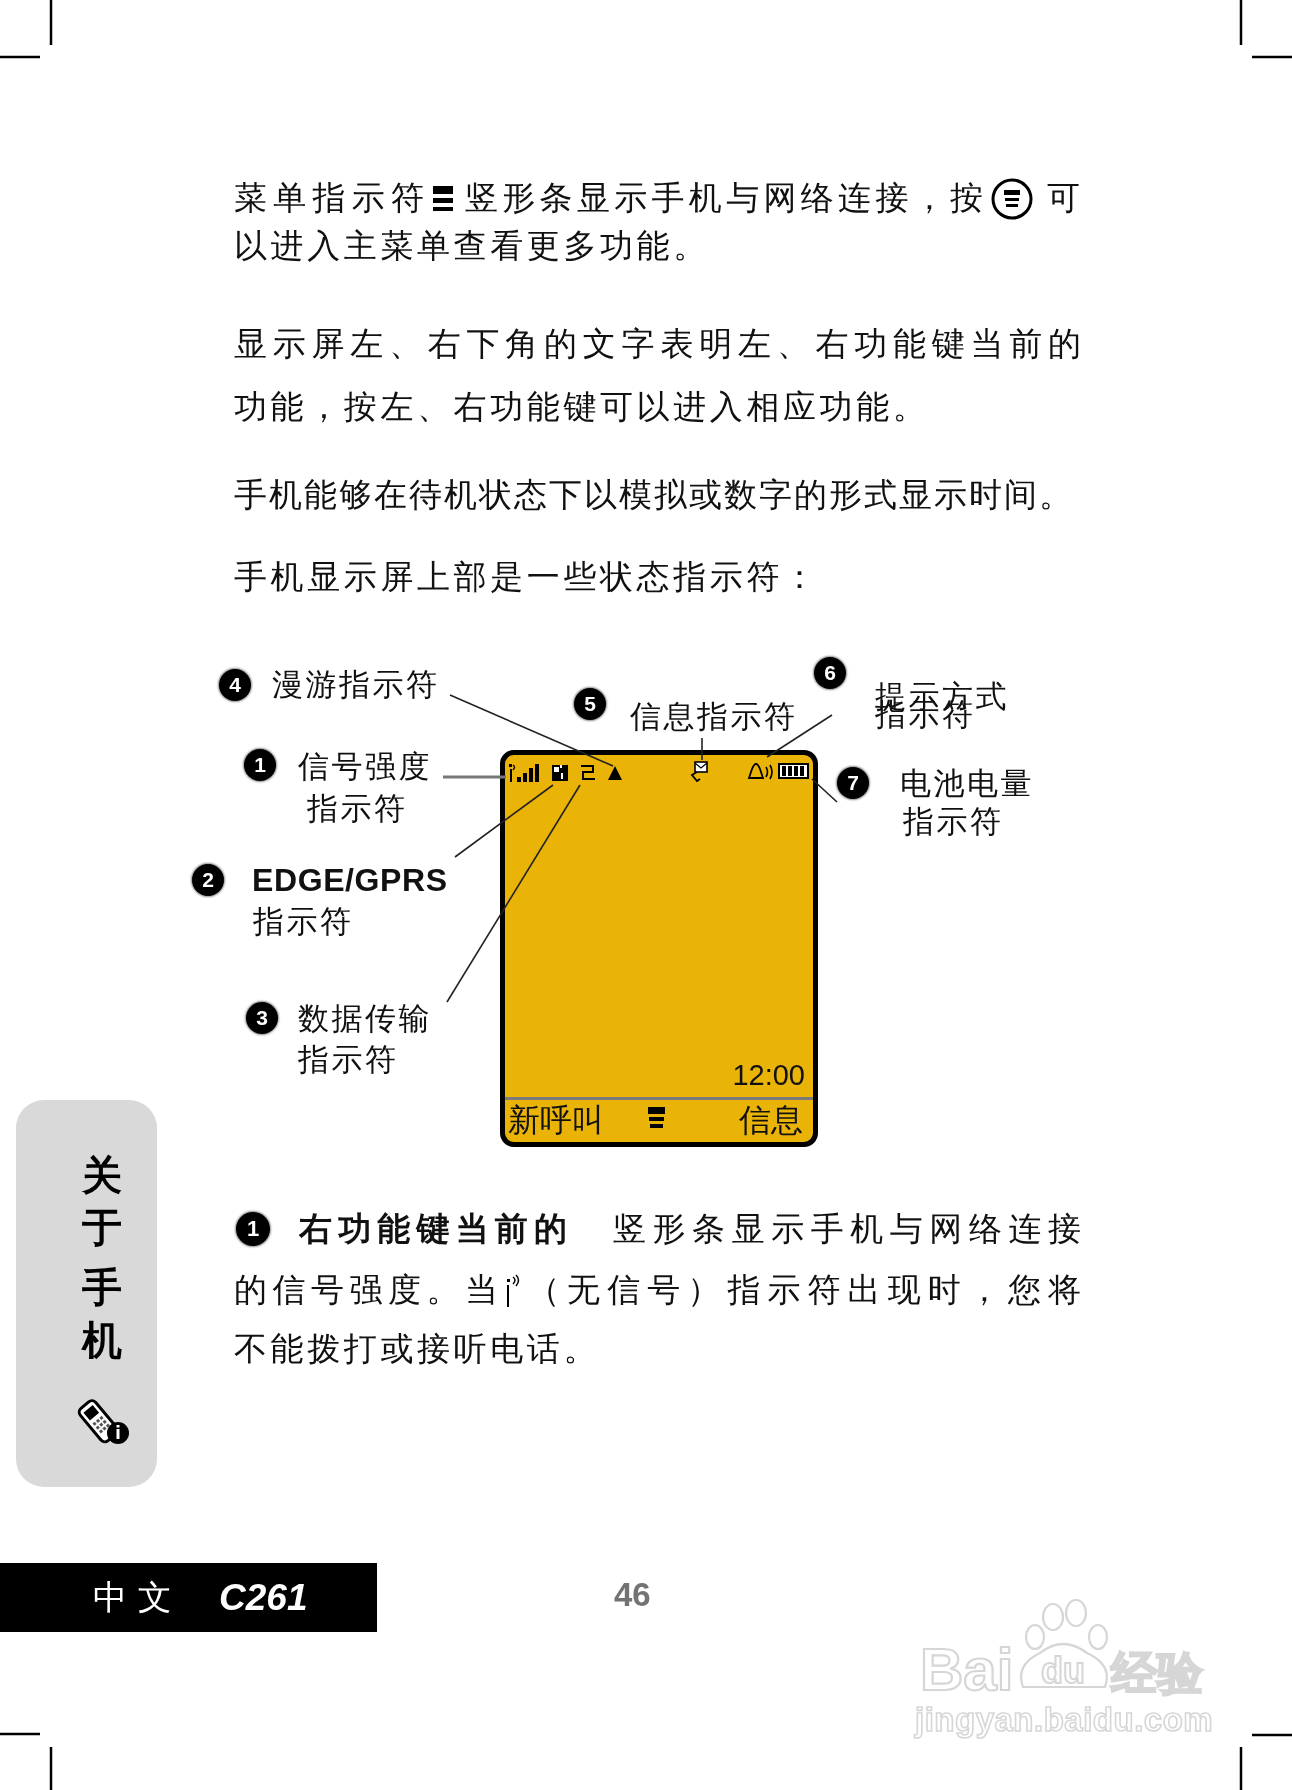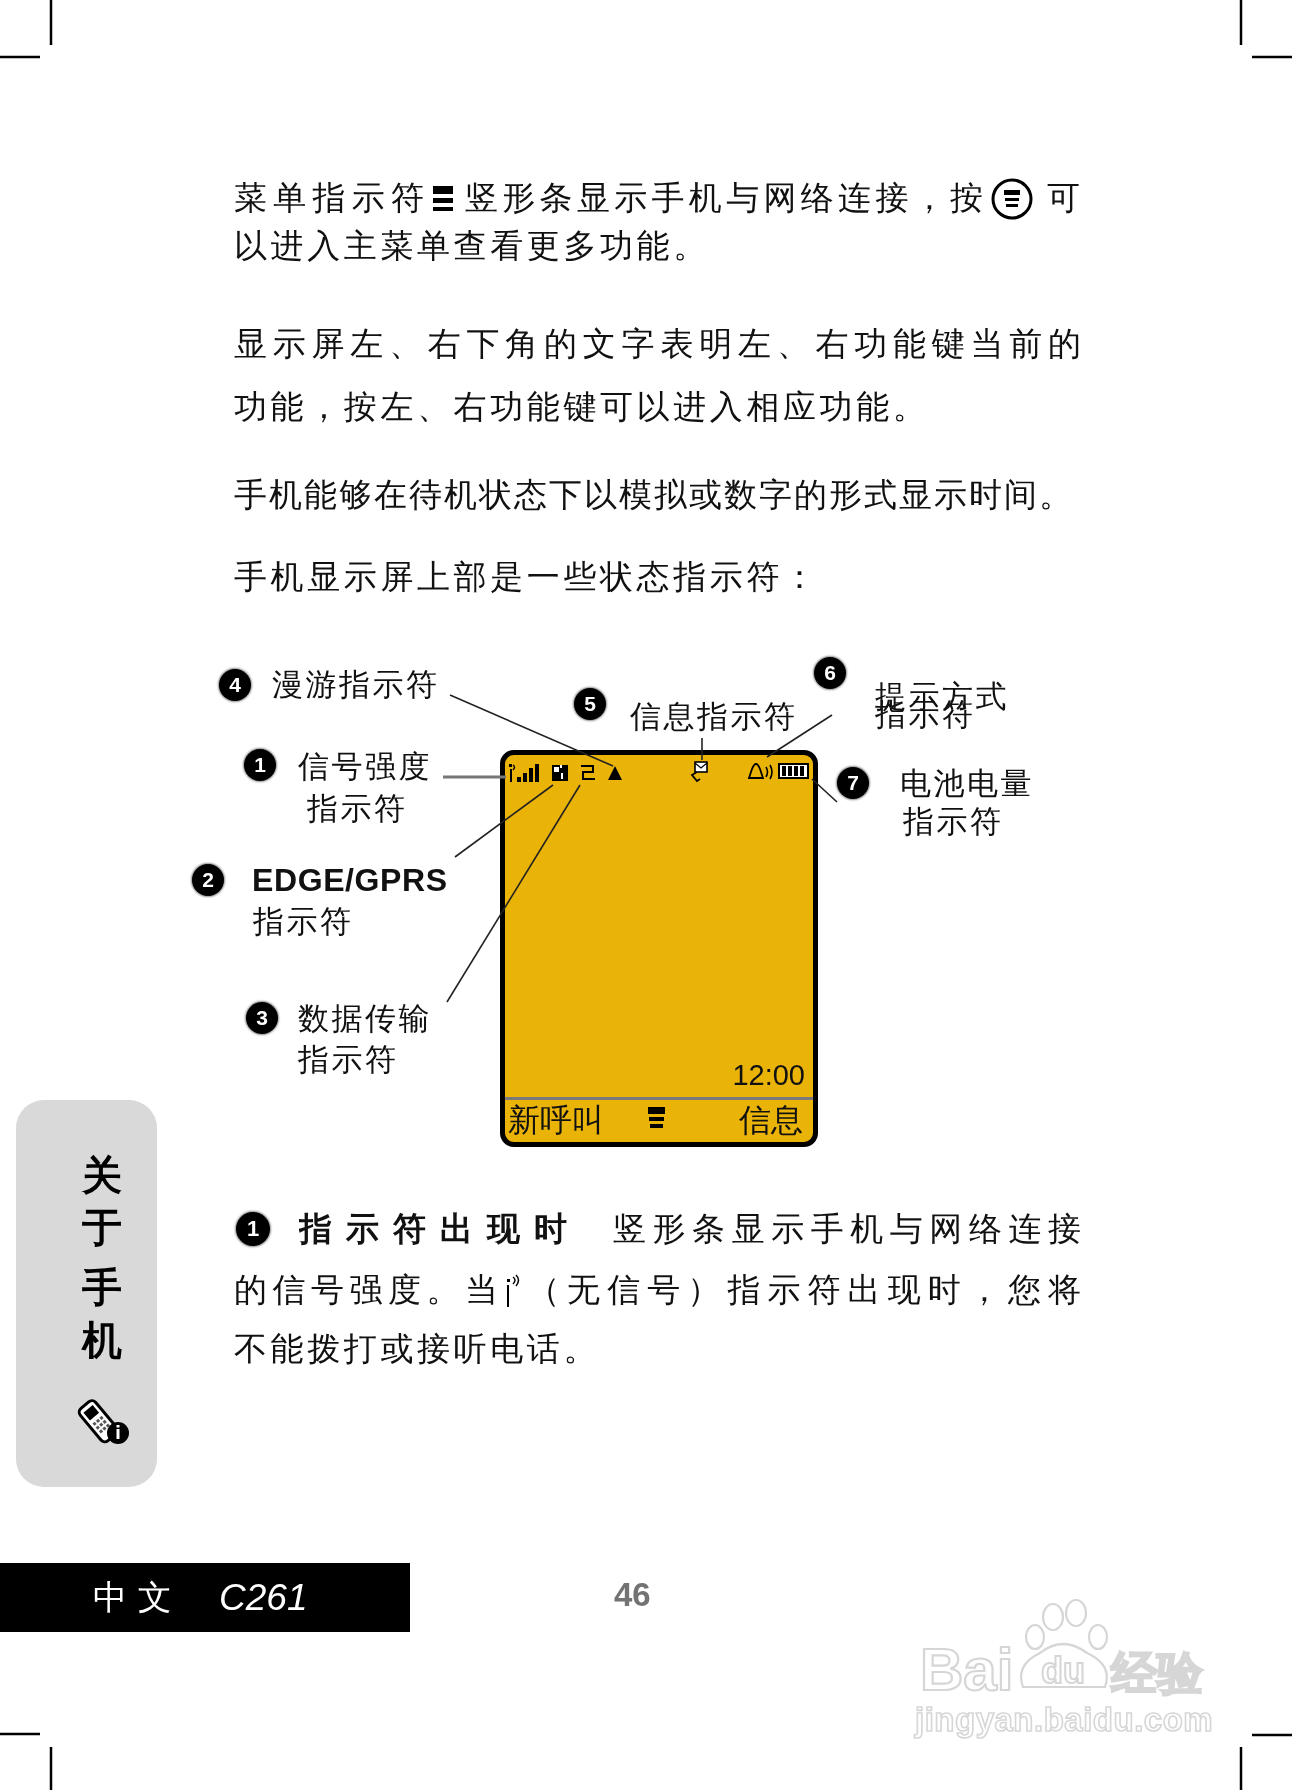--- a/index.html
+++ b/index.html
@@ -37,24 +37,24 @@
   .sep { position: absolute; left: 0; right: 0; top: 342px; height: 3px; background: #7a7a7a; }
   .softkey { position: absolute; top: 347px; height: 36px; line-height: 36px; font-size: 32px; color: #111; white-space: nowrap; }
 
   
   .side-tab { position: absolute; left: 16px; top: 1100px; width: 141px; height: 387px;
               border-radius: 28px; background: #d9d9d9; }
   .side-char { position: absolute; left: 64px; width: 44px; height: 44px; line-height: 44px;
                text-align: center; font-family: "DejaVu Serif", serif; font-weight: bold; font-size: 40px; color: #000; }
 
   
-  .footer-bar { position: absolute; left: 0; top: 1563px; width: 410px; height: 69px; background: #000; }
+  .footer-bar { position: absolute; left: 0; top: 1563px; width: 377px; height: 69px; background: #000; }
   .footer-lang { position: absolute; left: 93px; top: 0; line-height: 69px; font-size: 34px; color: #fff; white-space: pre; }
   .footer-model { position: absolute; left: 219px; top: 0; line-height: 69px; font-family: "Liberation Sans", sans-serif;
-                  font-weight: normal; font-style: italic; font-size: 37px; color: #fff; }
+                  font-weight: bold; font-style: italic; font-size: 37px; color: #fff; }
   .page-num { position: absolute; left: 614px; top: 1575px; line-height: 40px; font-family: "Liberation Sans", sans-serif;
               font-weight: bold; font-size: 33px; color: #737373; }
 
   .overlay { position: absolute; left: 0; top: 0; width: 1292px; height: 1790px; pointer-events: none; z-index: 3; }
 </style>
 </head>
 <body>
 
 <div>
 
@@ -169,21 +169,21 @@
   <div class="lbl" style="left:875px; top:676px;">提示方式</div>
   <div class="lbl" style="left:875px; top:694px;">指示符</div>
 
   <div class="badge" style="left:837px; top:767px;">7</div>
   <div class="lbl" style="left:900px; top:763px;">电池电量</div>
   <div class="lbl" style="left:903px; top:801px;">指示符</div>
 </div>
 
 <div>
   <div class="badge big" style="left:236px; top:1212px;">1</div>
-  <div class="txt just bold" style="left:299px; top:1209px; width:268px;">指示符出现时</div>
+  <div class="txt just bold" style="left:299px; top:1209px; width:268px;">右功能键当前的</div>
   <div class="txt just" style="left:613px; top:1209px; width:468px;">竖形条显示手机与网络连接</div>
 
   <div class="txt just" style="left:234px; top:1270px; width:264px;">的信号强度。当</div>
   <svg class="abs" style="left:504px; top:1274px;" width="18" height="34" viewBox="0 0 18 34">
     <rect x="3" y="5" width="3" height="3" fill="#000"></rect>
     <rect x="3" y="11" width="2" height="22" fill="#000"></rect>
     <path d="M9 3 Q13 6 9 10" stroke="#000" stroke-width="1.5" fill="none"></path>
     <path d="M12 1 Q17 6 12 12" stroke="#000" stroke-width="1.5" fill="none"></path>
   </svg>
   <div class="txt just" style="left:527px; top:1270px; width:554px;">（无信号）指示符出现时，您将</div>

